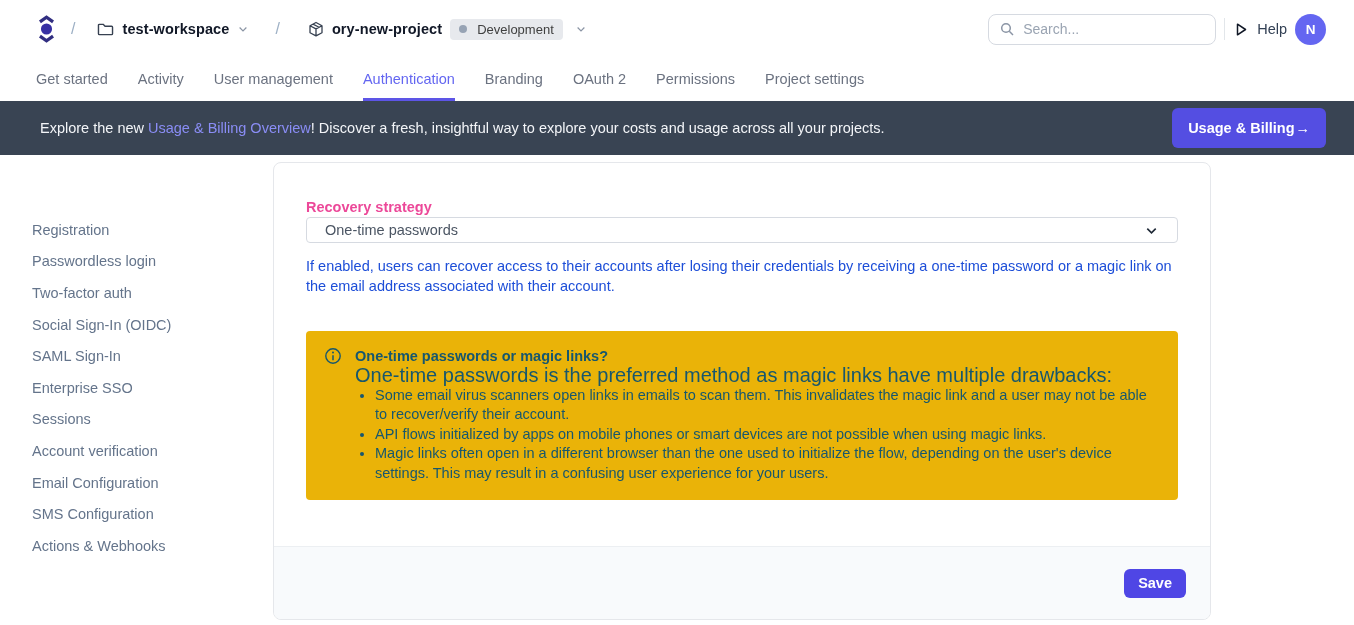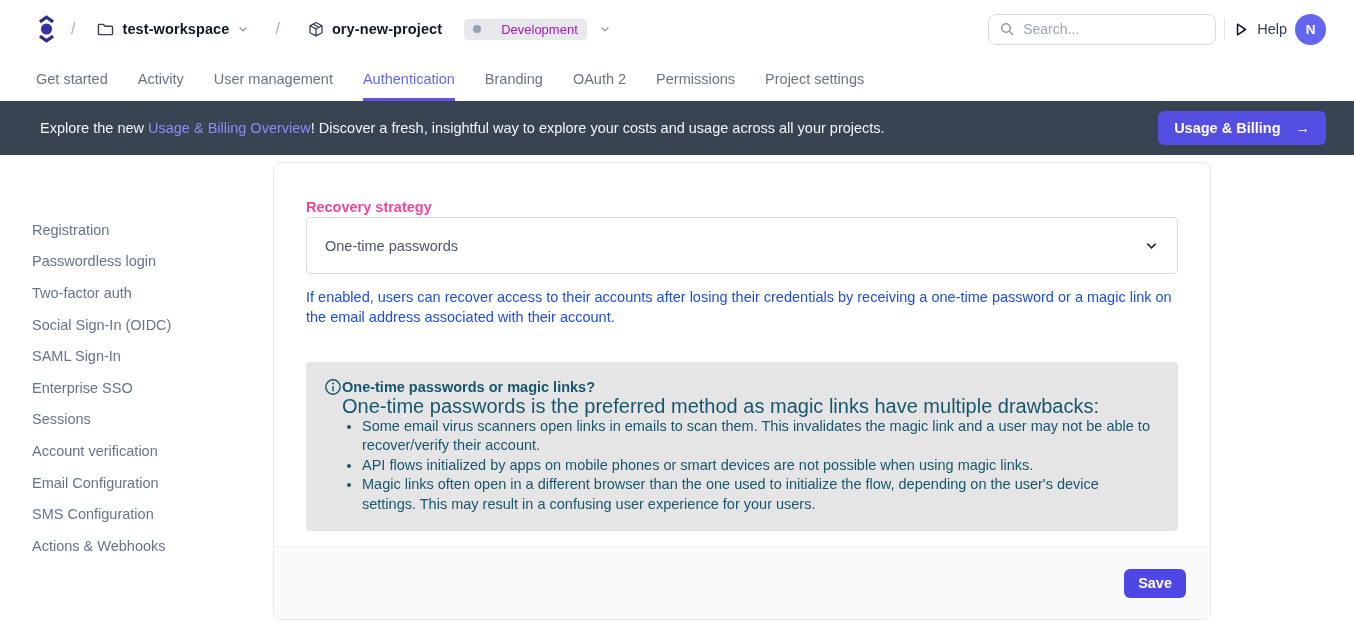--- a/index.html
+++ b/index.html
@@ -7,22 +7,22 @@
     font-family:"Liberation Sans", sans-serif; color:#1f2937; }
 
   
   .topbar { height:58px; display:flex; align-items:center; padding:0 28px 0 36px; background:#fff; }
   .crumbs { display:flex; align-items:center; gap:14px; }
   .logo { display:flex; align-items:center; }
   .crumb-sep { color:#9db0c5; font-size:16px; }
   .crumb { display:flex; align-items:center; gap:8px; cursor:pointer; }
   .crumb .label { font-size:14.5px; font-weight:700; color:#111827; letter-spacing:.1px; }
   .chev { color:#8b95a5; display:flex; }
-  .env-badge { display:flex; align-items:center; gap:20px; background:#e7e9ed; border-radius:4px;
-    padding:3px 9px; font-size:13px; color:#a21caf;margin-left:14px; }
+  .env-badge { display:flex; align-items:center; gap:10px; background:#e7e9ed; border-radius:4px;
+    padding:3px 9px; font-size:13px; color:#404040; }
   .env-dot { width:8px; height:8px; border-radius:50%; background:#97a3b4; }
   .topbar-right { margin-left:auto; display:flex; align-items:center; gap:8px; }
   .search-box { width:228px; height:31px; border:1px solid #d6dae1; border-radius:8px;
     display:flex; align-items:center; padding:0 10px; gap:8px; color:#8b95a5; }
   .search-box input { border:none; outline:none; width:100%; font-size:14px; color:#374151;
     font-family:"Liberation Sans", sans-serif; background:transparent; }
   .search-box input::placeholder { color:#9aa4b2; }
   .vdivider { width:1px; height:22px; background:#e2e6ea; }
   .help { font-size:14.5px; color:#334155; cursor:pointer; }
   .avatar { width:31px; height:31px; border-radius:50%; background:#6466f1; color:#fff;
@@ -32,40 +32,40 @@
   .tabs { height:43px; display:flex; align-items:stretch; gap:30px; padding:0 36px; background:#fff; }
   .tab { display:flex; align-items:center; font-size:14.5px; color:#6b7280; cursor:pointer;
     border-bottom:3px solid transparent; padding-top:2px; }
   .tab.active { color:#6366f1; border-bottom-color:#5d55e6; }
 
   
   .banner { height:54px; background:#394453; display:flex; align-items:center; padding:0 28px 0 40px; }
   .banner-text { color:#f3f5f8; font-size:14.5px; }
   .banner-text a { color:#8a8df5; text-decoration:none; cursor:pointer; }
   .banner-btn { margin-left:auto; background:#544ee2; color:#fff; border:none; border-radius:6px;
-    height:34px; padding:0 16px; font-size:14.5px; font-weight:700; display:flex; align-items:center;
-    gap:15px; cursor:pointer; font-family:"Liberation Sans", sans-serif; }
+    height:40px; padding:0 16px; font-size:14.5px; font-weight:700; display:flex; align-items:center;
+    gap:1px; cursor:pointer; font-family:"Liberation Sans", sans-serif; }
 
   
   .page { position:relative; height:470px; }
   .side-nav { position:absolute; left:32px; top:59px; width:215px; }
   .side-item { height:31.6px; display:flex; align-items:center; font-size:14.5px; color:#64748b; cursor:pointer; }
   .side-item.active { color:#111827; font-weight:500; }
 
   .card { position:absolute; left:273px; top:7px; width:938px; height:458px; background:#fff;
     border:1px solid #e5e7eb; border-radius:8px; overflow:hidden; }
   .card-body { padding:36px 32px 0 32px; }
   .section-title { font-size:14.5px; font-weight:700; color:#ec4899; margin-bottom:2px; }
-  .select { height:57px; border:1px solid #d6dae1; border-radius:4px; display:flex; align-items:center;
+  .select { height:26px; border:1px solid #d6dae1; border-radius:4px; display:flex; align-items:center;
     padding:0 18px; font-size:14.5px; color:#4b5563; cursor:pointer; background:#fff; }
   .select .sel-chev { margin-left:auto; color:#1f2937; display:flex; }
   .desc { margin-top:13px; font-size:14.5px; line-height:20px; color:#1d4ed8; max-width:880px; }
 
-  .callout { margin-top:35px; background:#e5e5e5; border-radius:4px; padding:15px 28px 17px 18px;
-    display:flex; color:#17576e; }
+  .callout { margin-top:35px; background:#eab308; border-radius:4px; padding:15px 28px 17px 18px;
+    display:flex; gap:13px; color:#17576e; }
   .callout-icon { flex:0 0 auto; padding-top:1px; }
   .callout-title { font-size:14.5px; font-weight:700; line-height:20px; }
   .callout-intro { font-size:20px; line-height:19.5px; margin-top:0; }
   .callout ul { margin:0; padding-left:20px; }
   .callout li { font-size:14.5px; line-height:19.5px; }
 
   .card-footer { position:absolute; left:0; right:0; bottom:0; height:73px; background:#f8fafc;
     border-top:1px solid #eceff2; display:flex; align-items:center; justify-content:flex-end; padding-right:24px; }
   .save-btn { background:#4f46e5; color:#fff; border:none; border-radius:6px; height:29px; padding:0 14px;
     font-size:14.5px; font-weight:700; cursor:pointer; font-family:"Liberation Sans", sans-serif; }

